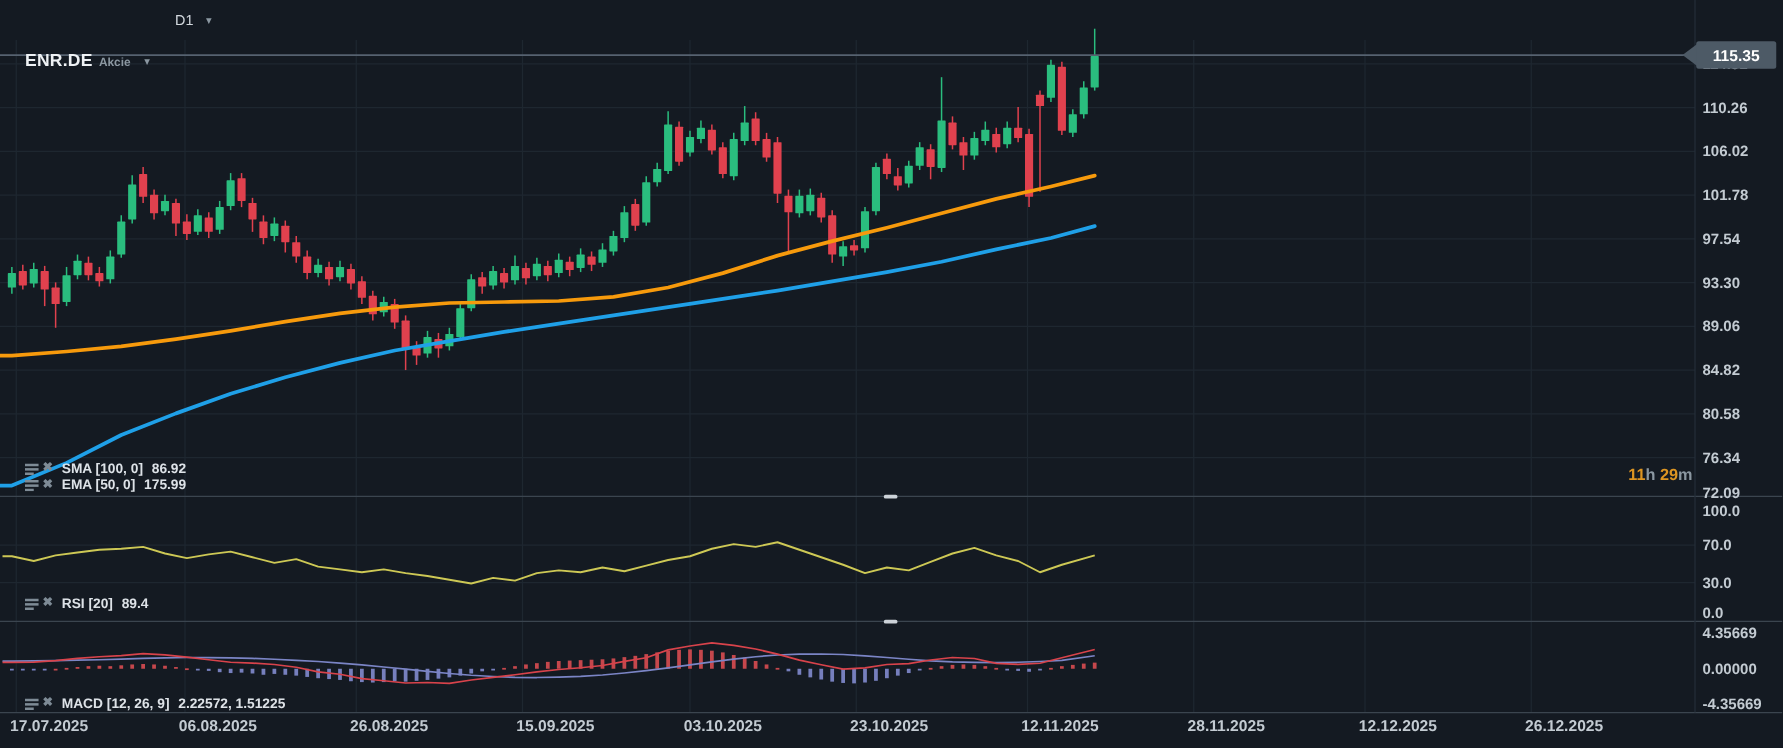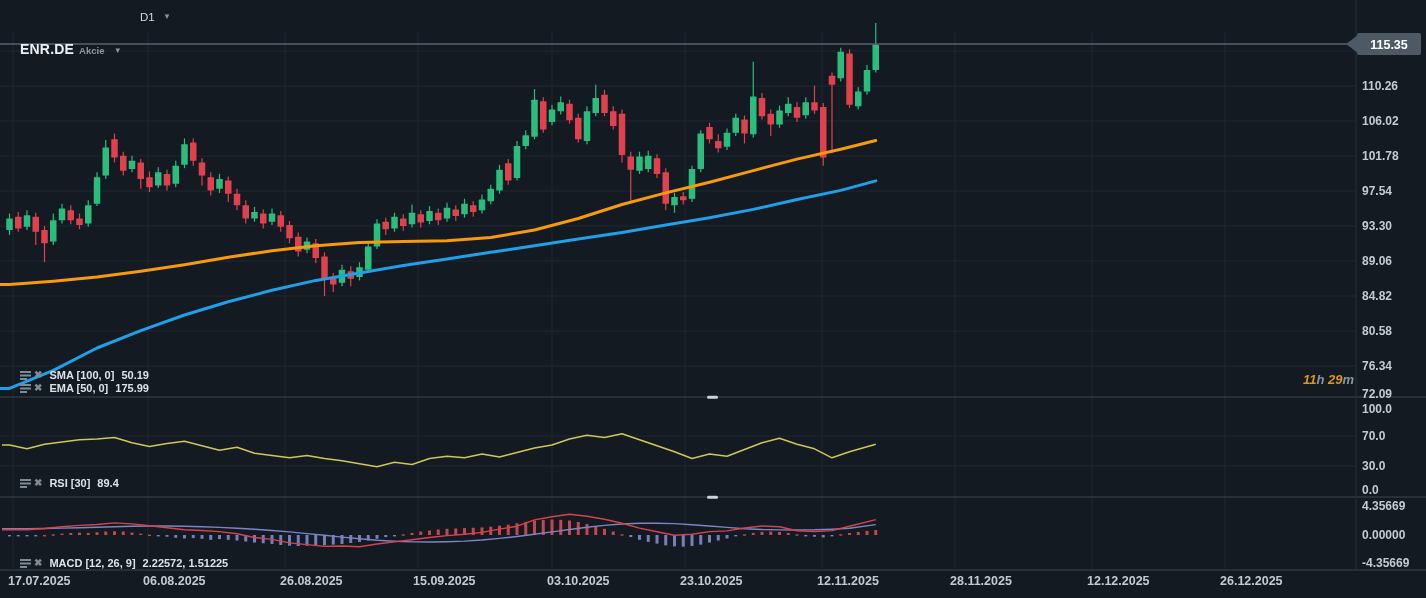--- a/index.html
+++ b/index.html
@@ -16,21 +16,21 @@
   .legend-row{position:absolute;display:flex;align-items:center;gap:4px;z-index:4;
               font-size:11px;font-weight:700;color:#dde2e7;white-space:nowrap;}
   .legend-row .ind-icons{display:flex;align-items:center;gap:3px;margin-right:3px;}
   .icon-btn{width:11px;height:10px;display:inline-block;cursor:pointer;}
   .x-icon{color:#7e8b96;font-size:10px;font-weight:700;line-height:10px;cursor:pointer;}
   .legend-value{margin-left:3px;}
   #legend-sma{left:20px;top:369px;}
   #legend-ema{left:20px;top:382px;}
   #legend-rsi{left:20px;top:477px;}
   #legend-macd{left:20px;top:557px;}
-  .countdown{position:absolute;top:372px;right:72px;z-index:4;font-size:13px;font-weight:700;font-style:italic;}
+  .countdown{position:absolute;top:372px;right:72px;z-index:4;font-size:13px;font-weight:700;}
   .countdown .num{color:#dd9522;}
   .countdown .unit{color:#8b97a1;}
 </style>
 </head>
 <body>
 
 <svg id="chart-svg" width="1426" height="598">
     <g>
       <line x1="13" y1="32" x2="13" y2="570" stroke="#1e2730" stroke-width="1"></line>
       <line x1="148" y1="32" x2="148" y2="570" stroke="#1e2730" stroke-width="1"></line>
@@ -431,21 +431,21 @@
 <div class="legend-row" id="legend-sma">
   <span class="ind-icons">
     <span class="icon-btn"><svg width="11" height="10">
           <rect x="0" y="1" width="11" height="2" fill="#7e8b96"></rect>
           <rect x="0" y="4.5" width="11" height="2" fill="#7e8b96"></rect>
           <rect x="0" y="8" width="7" height="2" fill="#7e8b96"></rect>
         </svg></span>
     <span class="x-icon">✖</span>
   </span>
   <span>SMA [100, 0]</span>
-  <span class="legend-value">50.19</span>
+  <span class="legend-value">86.92</span>
 </div>
 <div class="legend-row" id="legend-ema">
   <span class="ind-icons">
     <span class="icon-btn"><svg width="11" height="10">
           <rect x="0" y="1" width="11" height="2" fill="#7e8b96"></rect>
           <rect x="0" y="4.5" width="11" height="2" fill="#7e8b96"></rect>
           <rect x="0" y="8" width="7" height="2" fill="#7e8b96"></rect>
         </svg></span>
     <span class="x-icon">✖</span>
   </span>
@@ -454,21 +454,21 @@
 </div>
 <div class="legend-row" id="legend-rsi">
   <span class="ind-icons">
     <span class="icon-btn"><svg width="11" height="10">
           <rect x="0" y="1" width="11" height="2" fill="#7e8b96"></rect>
           <rect x="0" y="4.5" width="11" height="2" fill="#7e8b96"></rect>
           <rect x="0" y="8" width="7" height="2" fill="#7e8b96"></rect>
         </svg></span>
     <span class="x-icon">✖</span>
   </span>
-  <span>RSI [30]</span>
+  <span>RSI [20]</span>
   <span class="legend-value">89.4</span>
 </div>
 <div class="legend-row" id="legend-macd">
   <span class="ind-icons">
     <span class="icon-btn"><svg width="11" height="10">
           <rect x="0" y="1" width="11" height="2" fill="#7e8b96"></rect>
           <rect x="0" y="4.5" width="11" height="2" fill="#7e8b96"></rect>
           <rect x="0" y="8" width="7" height="2" fill="#7e8b96"></rect>
         </svg></span>
     <span class="x-icon">✖</span>

